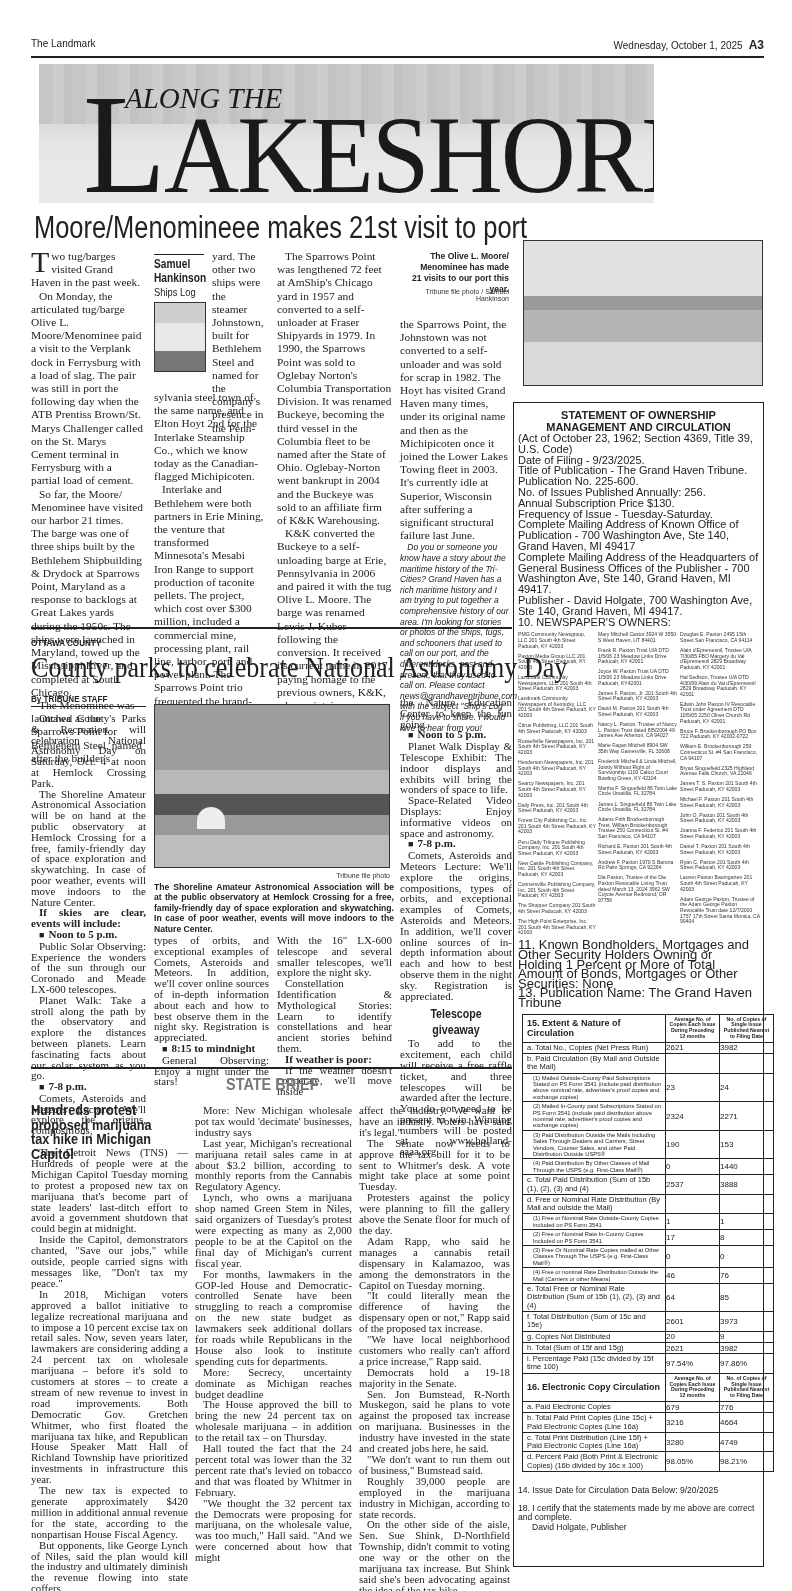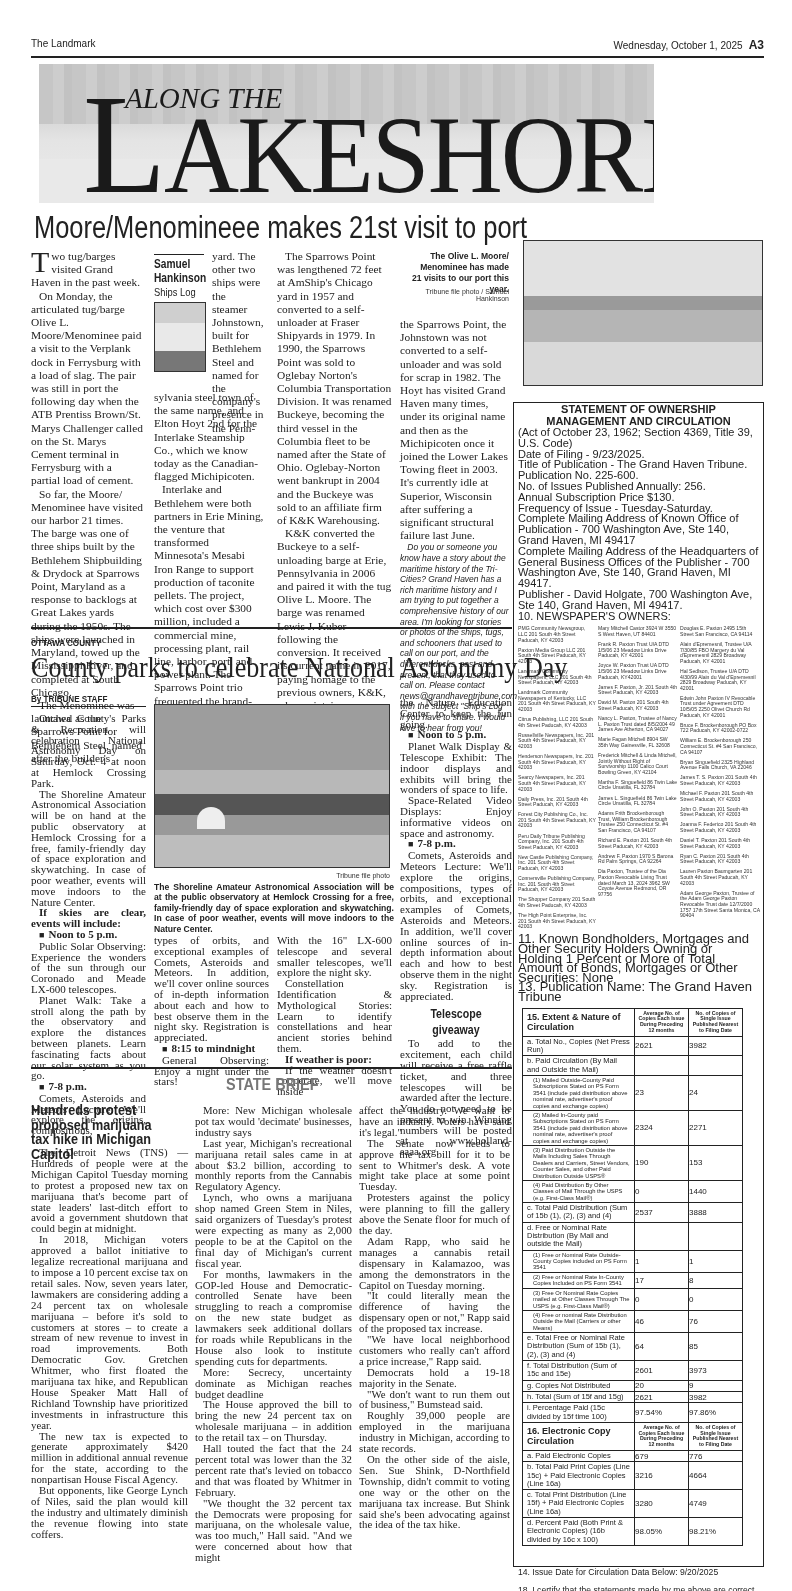--- a/index.html
+++ b/index.html
@@ -87,21 +87,21 @@
 <div class="abs photo" style="left:523px;top:240px;width:240px;height:146px;background:linear-gradient(180deg,#e2e2e2 0 38%,#9a9a9a 38% 48%,#b5b5b5 48% 70%,#d9d9d9 70%)"></div>
 
 <div class="abs col" style="left:400px;top:318px;width:110px">
   <p style="text-indent:0">the Sparrows Point, the Johnstown was not converted to a self-unloader and was sold for scrap in 1982. The Hoyt has visited Grand Haven many times, under its original name and then as the Michipicoten once it joined the Lower Lakes Towing fleet in 2003. It's currently idle at Superior, Wisconsin after suffering a significant structural failure last June.</p>
   <p class="sans" style="font-style:italic;font-size:9.2px;line-height:10.6px;transform:scaleX(.92);transform-origin:left;width:118px">Do you or someone you know have a story about the maritime history of the Tri-Cities? Grand Haven has a rich maritime history and I am trying to put together a comprehensive history of our area. I'm looking for stories or photos of the ships, tugs, and schooners that used to call on our port, and the different docks, past and present, that they used to call on. Please contact news@grandhaventribune.com with the subject "Ship's Log" if you have to share. I would love to hear from you!</p>
 </div>
 
 <div class="abs rule" style="top:627px;right:280px;height:1.5px"></div>
 
 <div class="abs box" style="left:513px;top:402px;width:251px;height:1165px">
-  <div class="sans" style="text-align:center;font-weight:bold;font-size:11px;line-height:12px;margin-top:0">
+  <div class="sans" style="text-align:center;font-weight:bold;font-size:11px;line-height:12px;margin-top:6px">
     <div>STATEMENT OF OWNERSHIP</div>
     <div>MANAGEMENT AND CIRCULATION</div>
   </div>
   <div class="stmt" style="padding:0 4px">
     <div>(Act of October 23, 1962; Section 4369, Title 39, U.S. Code)</div>
     <div>Date of Filing - 9/23/2025.</div>
     <div>Title of Publication - The Grand Haven Tribune.</div>
     <div>Publication No. 225-600.</div>
     <div>No. of Issues Published Annually: 256.</div>
     <div>Annual Subscription Price $130.</div>
@@ -161,21 +161,21 @@
       <div class="o">Ryan C. Paxton 201 South 4th Street Paducah, KY 42003</div>
       <div class="o">Lauren Paxton Baumgarten 201 South 4th Street Paducah, KY 42003</div>
       <div class="o">Adam George Paxton, Trustee of the Adam George Paxton Revocable Trust date 12/7/2000 1757 17th Street Santa Monica, CA 90404</div>
     </div>
   </div>
   <div class="stmt" style="padding:18px 4px 0;font-size:13px;line-height:9.6px">
     <div>11. Known Bondholders, Mortgages and Other Security Holders Owning or Holding 1 Percent or More of Total Amount of Bonds, Mortgages or Other Securities: None</div>
     <div>13. Publication Name:  The Grand Haven Tribune</div>
   </div>
 
-  <table class="circ" style="margin:6px 0 12px 8px;width:221px">
+  <table class="circ" style="margin:6px 0 4px 8px;width:252px">
     <tbody>
         <tr>
       <td class="sechd">15. Extent &amp; Nature of Circulation</td>
       <td class="hd">Average No. of Copies Each Issue During Preceding 12 months</td>
       <td class="hd">No. of Copies of Single Issue Published Nearest to Filing Date</td>
     </tr>
     <tr>
           <td class="lab">a. Total No., Copies (Net Press Run)</td>
           <td class="num">2621</td>
           <td class="num">3982</td>
@@ -341,20 +341,21 @@
   <p>To add to the excitement, each child will receive a free raffle ticket, and three telescopes will be awarded after the lecture. You do not need to be present to win. Winning numbers will be posted at www.holland-saaa.org.</p>
 </div>
 
 <div class="abs rule" style="top:1067px;right:280px;height:1.5px"></div>
 
 <div class="abs sans" style="left:226px;top:1075px;font-size:17px;font-weight:bold;color:#777;transform:scaleX(.85);transform-origin:left">STATE BRIEF</div>
 <div class="abs sans" style="left:31px;top:1103px;width:160px;font-size:14.5px;line-height:14.5px;font-weight:bold;transform:scaleX(.87);transform-origin:left">Hundreds protest proposed marijuana tax hike in Michigan Capitol</div>
 
 <div class="abs col justify" style="left:31px;top:1147px;width:157px;font-size:10.8px;line-height:10.9px">
   <p>The Detroit News (TNS) — Hundreds of people were at the Michigan Capitol Tuesday morning to protest a proposed new tax on marijuana that's become part of state leaders' last-ditch effort to avoid a government shutdown that could begin at midnight.</p>
+  <p>Inside the Capitol, demonstrators chanted, "Save our jobs," while outside, people carried signs with messages like, "Don't tax my peace."</p>
   <p>In 2018, Michigan voters approved a ballot initiative to legalize recreational marijuana and to impose a 10 percent excise tax on retail sales. Now, seven years later, lawmakers are considering adding a 24 percent tax on wholesale marijuana – before it's sold to customers at stores – to create a stream of new revenue to invest in road improvements. Both Democratic Gov. Gretchen Whitmer, who first floated the marijuana tax hike, and Republican House Speaker Matt Hall of Richland Township have prioritized investments in infrastructure this year.</p>
   <p>The new tax is expected to generate approximately $420 million in additional annual revenue for the state, according to the nonpartisan House Fiscal Agency.</p>
   <p>But opponents, like George Lynch of Niles, said the plan would kill the industry and ultimately diminish the revenue flowing into state coffers.</p>
 
 </div>
 
 <div class="abs col justify" style="left:195px;top:1105px;width:157px;font-size:10.8px;line-height:10.9px">
   <p>More: New Michigan wholesale pot tax would 'decimate' businesses, industry says</p>
   <p>Last year, Michigan's recreational marijuana retail sales came in at about $3.2 billion, according to monthly reports from the Cannabis Regulatory Agency.</p>
   <p>Lynch, who owns a marijuana shop named Green Stem in Niles, said organizers of Tuesday's protest were expecting as many as 2,000 people to be at the Capitol on the final day of Michigan's current fiscal year.</p>
@@ -366,17 +367,18 @@
 </div>
 
 <div class="abs col justify" style="left:359px;top:1105px;width:151px;font-size:10.8px;line-height:10.9px">
   <p style="text-indent:0">affect the industry. We want to have an industry. Voters have said it's legal."</p>
   <p>The Senate now needs to approve the tax bill for it to be sent to Whitmer's desk. A vote might take place at some point Tuesday.</p>
   <p>Protesters against the policy were planning to fill the gallery above the Senate floor for much of the day.</p>
   <p>Adam Rapp, who said he manages a cannabis retail dispensary in Kalamazoo, was among the demonstrators in the Capitol on Tuesday morning.</p>
   <p>"It could literally mean the difference of having the dispensary open or not," Rapp said of the proposed tax increase.</p>
   <p>"We have local neighborhood customers who really can't afford a price increase," Rapp said.</p>
   <p>Democrats hold a 19-18 majority in the Senate.</p>
+  <p>Sen. Jon Bumstead, R-North Muskegon, said he plans to vote against the proposed tax increase on marijuana. Businesses in the industry have invested in the state and created jobs here, he said.</p>
   <p>"We don't want to run them out of business," Bumstead said.</p>
   <p>Roughly 39,000 people are employed in the marijuana industry in Michigan, according to state records.</p>
   <p>On the other side of the aisle, Sen. Sue Shink, D-Northfield Township, didn't commit to voting one way or the other on the marijuana tax increase. But Shink said she's been advocating against the idea of the tax hike.</p>
 
 </div>
 
 </body></html>

